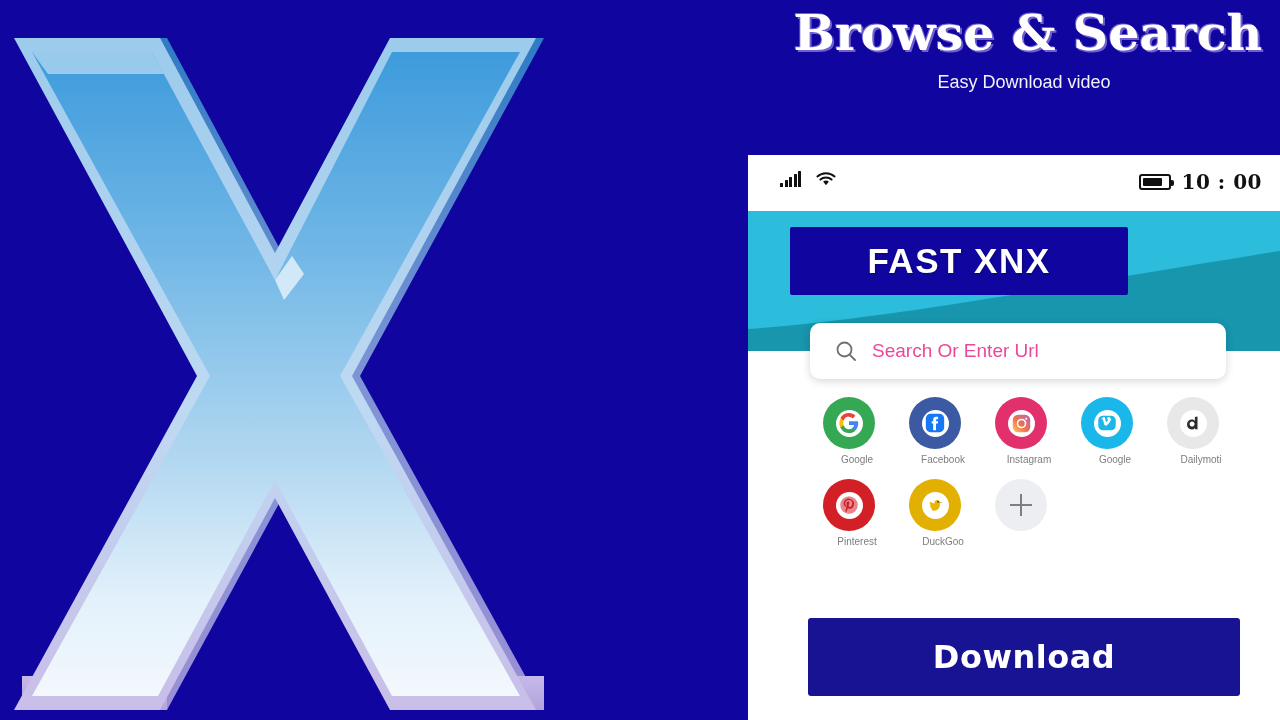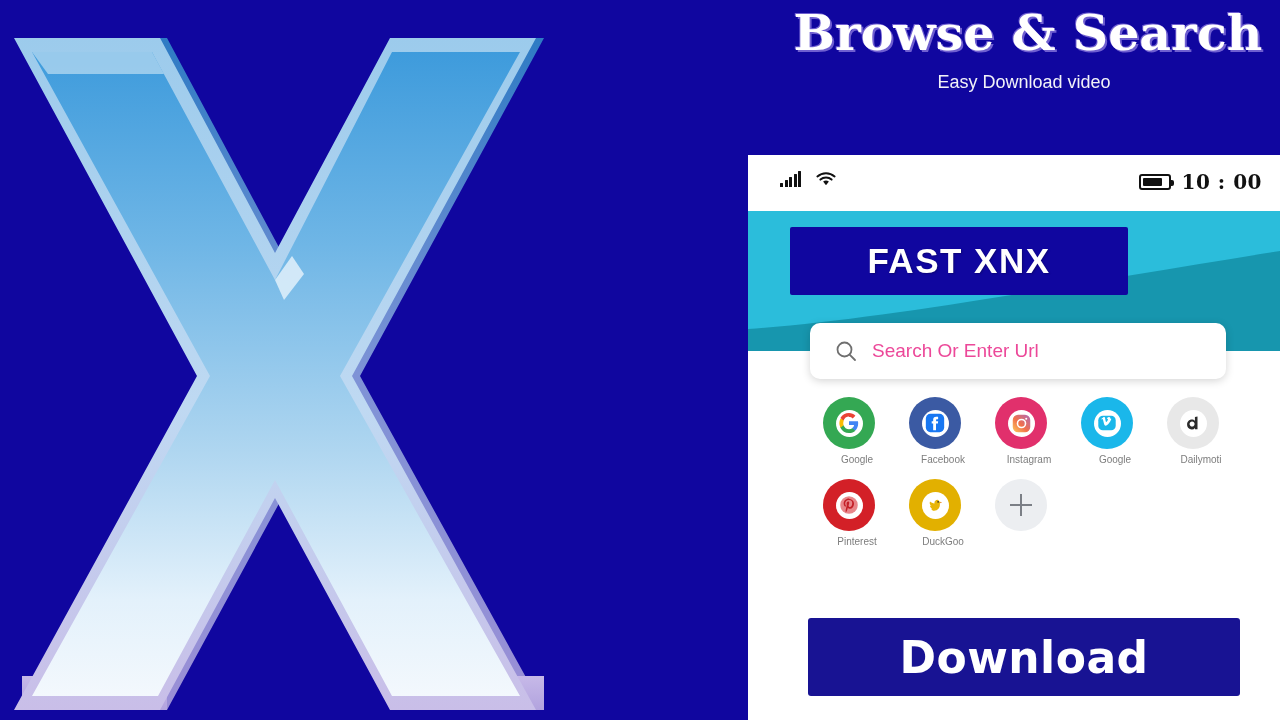--- a/index.html
+++ b/index.html
@@ -125,21 +125,21 @@
   .plus::before { left:0; top:10px; width:22px; height:2px; }
   .plus::after { top:0; left:10px; height:22px; width:2px; }
 
   
   .dl-btn {
     position:absolute; left:60px; top:463px; width:432px; height:78px;
     background:#181393; border-radius:3px;
     display:flex; align-items:center; justify-content:center; z-index:6;
   }
   .dl-btn span {
-    color:#fff; font-size:44px; font-weight:bold;
+    color:#fff; font-size:32px; font-weight:bold;
     font-family:"DejaVu Sans", sans-serif;
     letter-spacing:0.5px;
   }
 </style>
 </head>
 <body>
 
 <div id="stage">
 
   <div class="left-panel">

